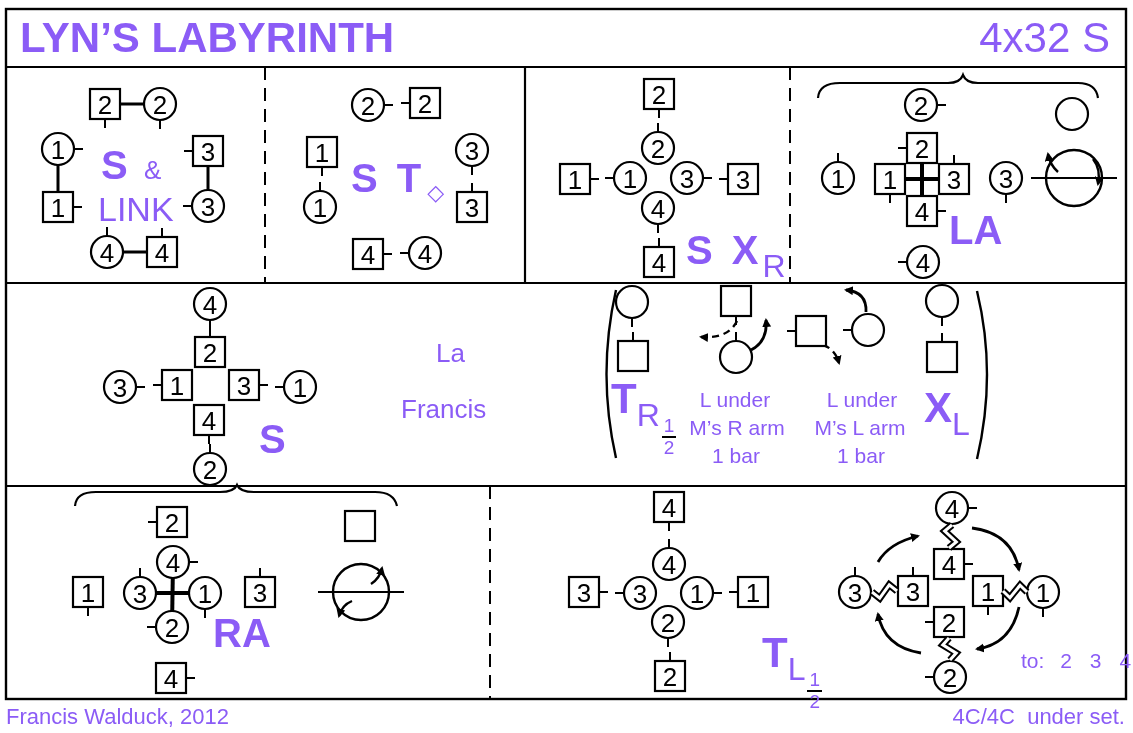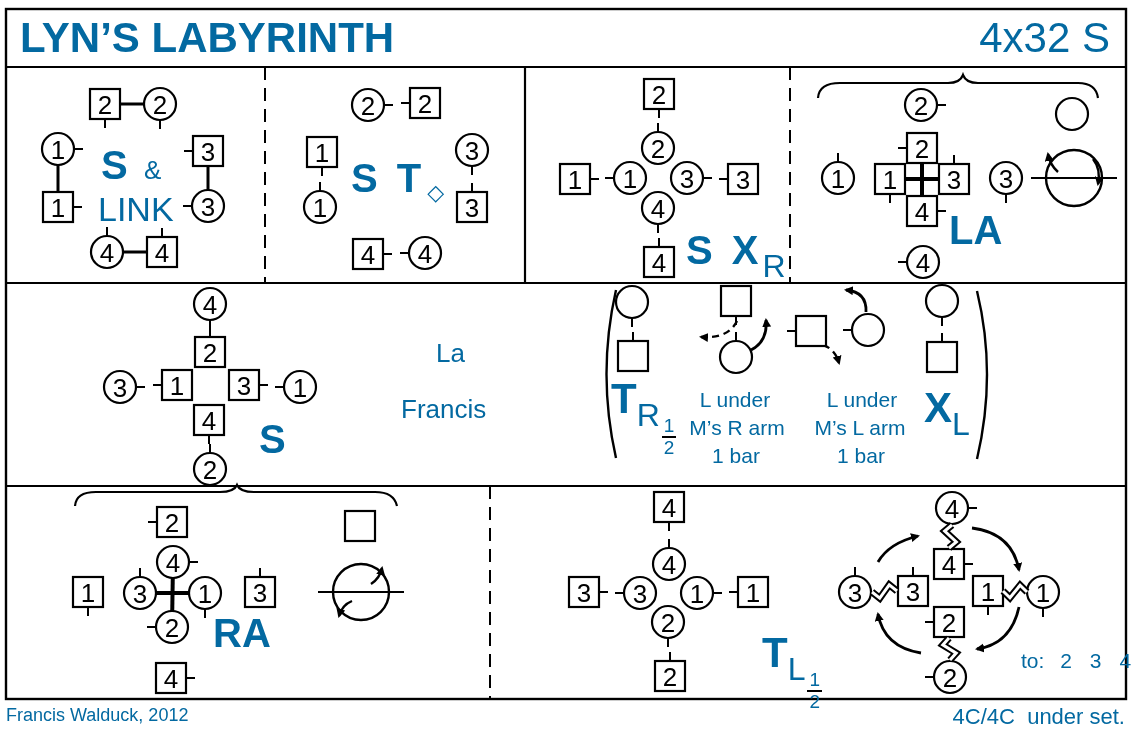--- a/index.html
+++ b/index.html
@@ -1,19 +1,19 @@
 <!DOCTYPE html>
 <html><head>
 <meta charset="utf-8">
 <style>
   html,body{margin:0;padding:0;background:#fff;}
   #stage{position:relative;width:1133px;height:733px;background:#fff;overflow:hidden;
          font-family:"Liberation Sans",sans-serif;color:#000;}
   #diagram-svg{position:absolute;left:0;top:0;}
-  .lb{position:absolute;white-space:nowrap;line-height:1;color:#0369a1;}
+  .lb{position:absolute;white-space:nowrap;line-height:1;color:#8b5cf6;}
   .big{font-size:40px;font-weight:bold;}
   .bigT{font-size:42px;font-weight:bold;}
   .sub{font-size:32px;font-weight:normal;position:relative;top:13px;}
   .frac{display:inline-flex;flex-direction:column;align-items:center;line-height:1;
         font-size:19px;font-weight:normal;position:relative;top:19px;margin-left:2px;}
   .frac .num{border-bottom:2px solid #000;padding:0 2px 1px 2px;}
   .diamond{font-size:22px;font-weight:normal;position:relative;top:8px;margin-left:2px;}
   .ctr{transform:translateX(-50%);}
   .small{font-size:21px;}
 </style>
@@ -497,16 +497,16 @@
     <span class="bigT">T</span><span class="sub">L</span><span class="frac">
         <span class="num">1</span>
         <span>2</span>
       </span>
   </div>
 
   <div class="lb small" style="left:1021px;top:650px;">
     <span>to:</span><span style="margin-left:16px;letter-spacing:6px;">2 3 4 1</span>
   </div>
 
-  <div class="lb" style="left:6px;top:706px;font-size:18px;">Francis Walduck, 2012</div>
+  <div class="lb" style="left:6px;top:706px;font-size:22px;">Francis Walduck, 2012</div>
   <div class="lb" style="right:8px;top:706px;font-size:22px;white-space:pre;">4C/4C  under set.</div>
 
 </div>
 
 </body></html>

